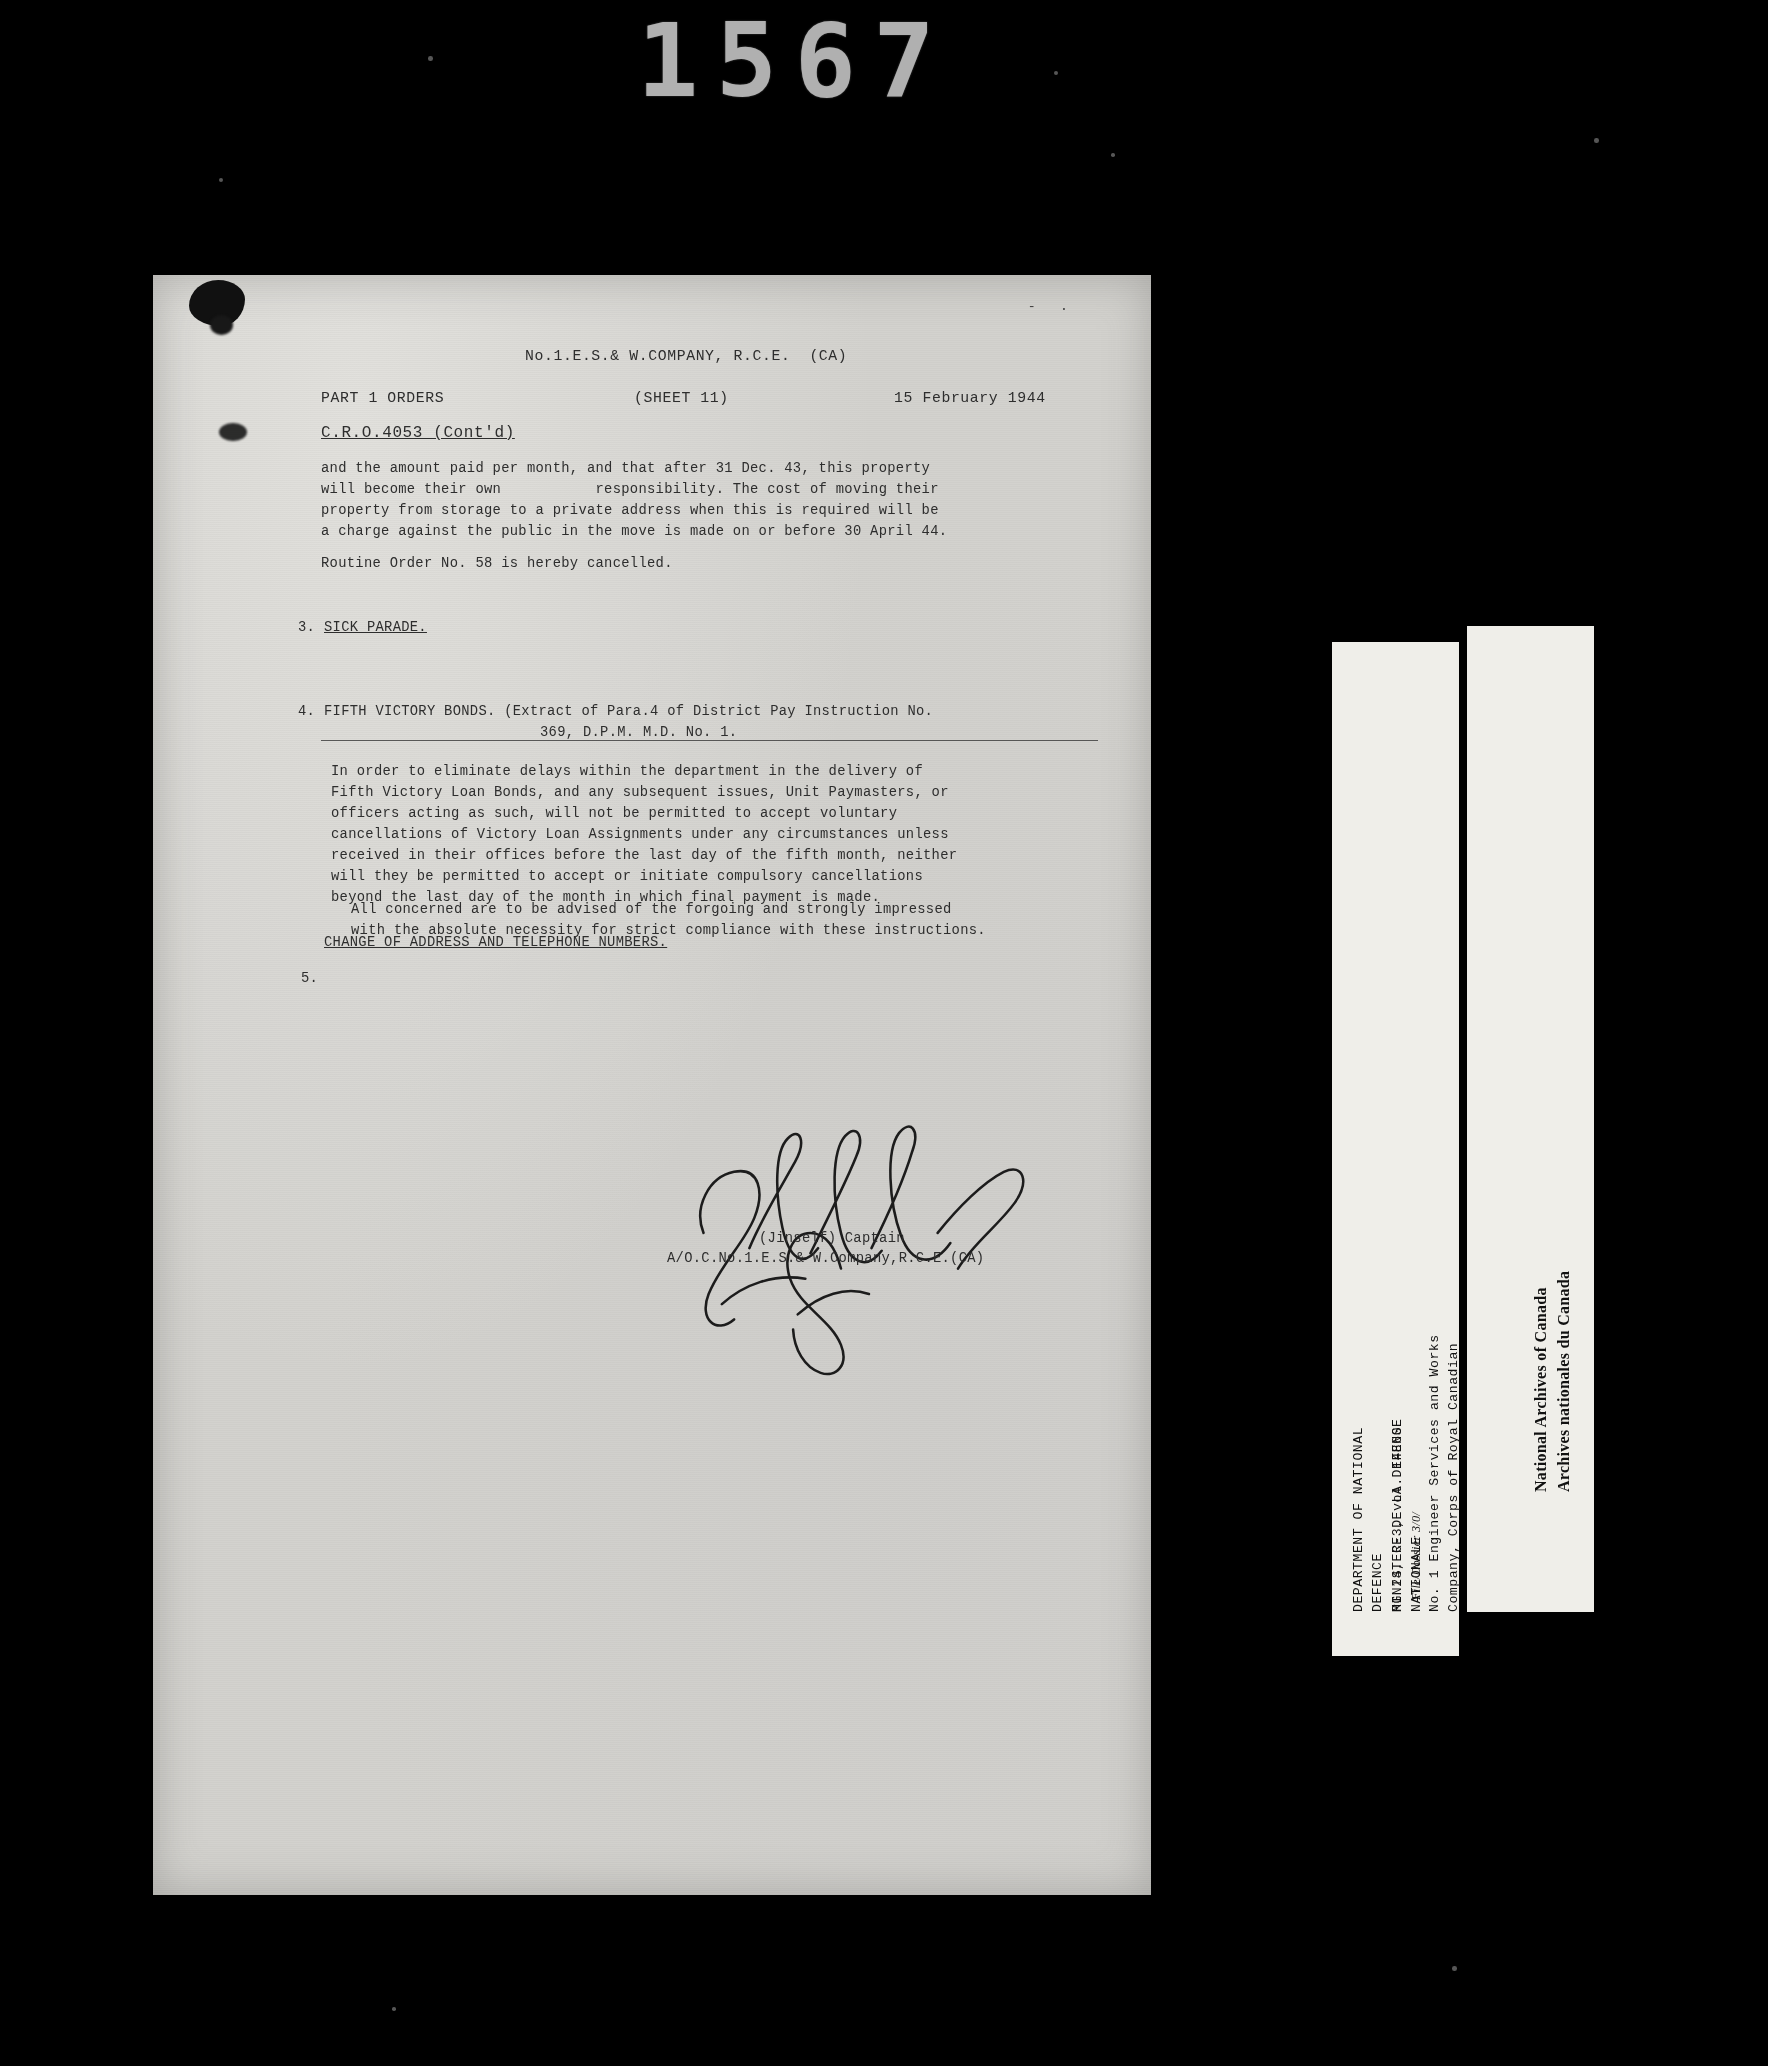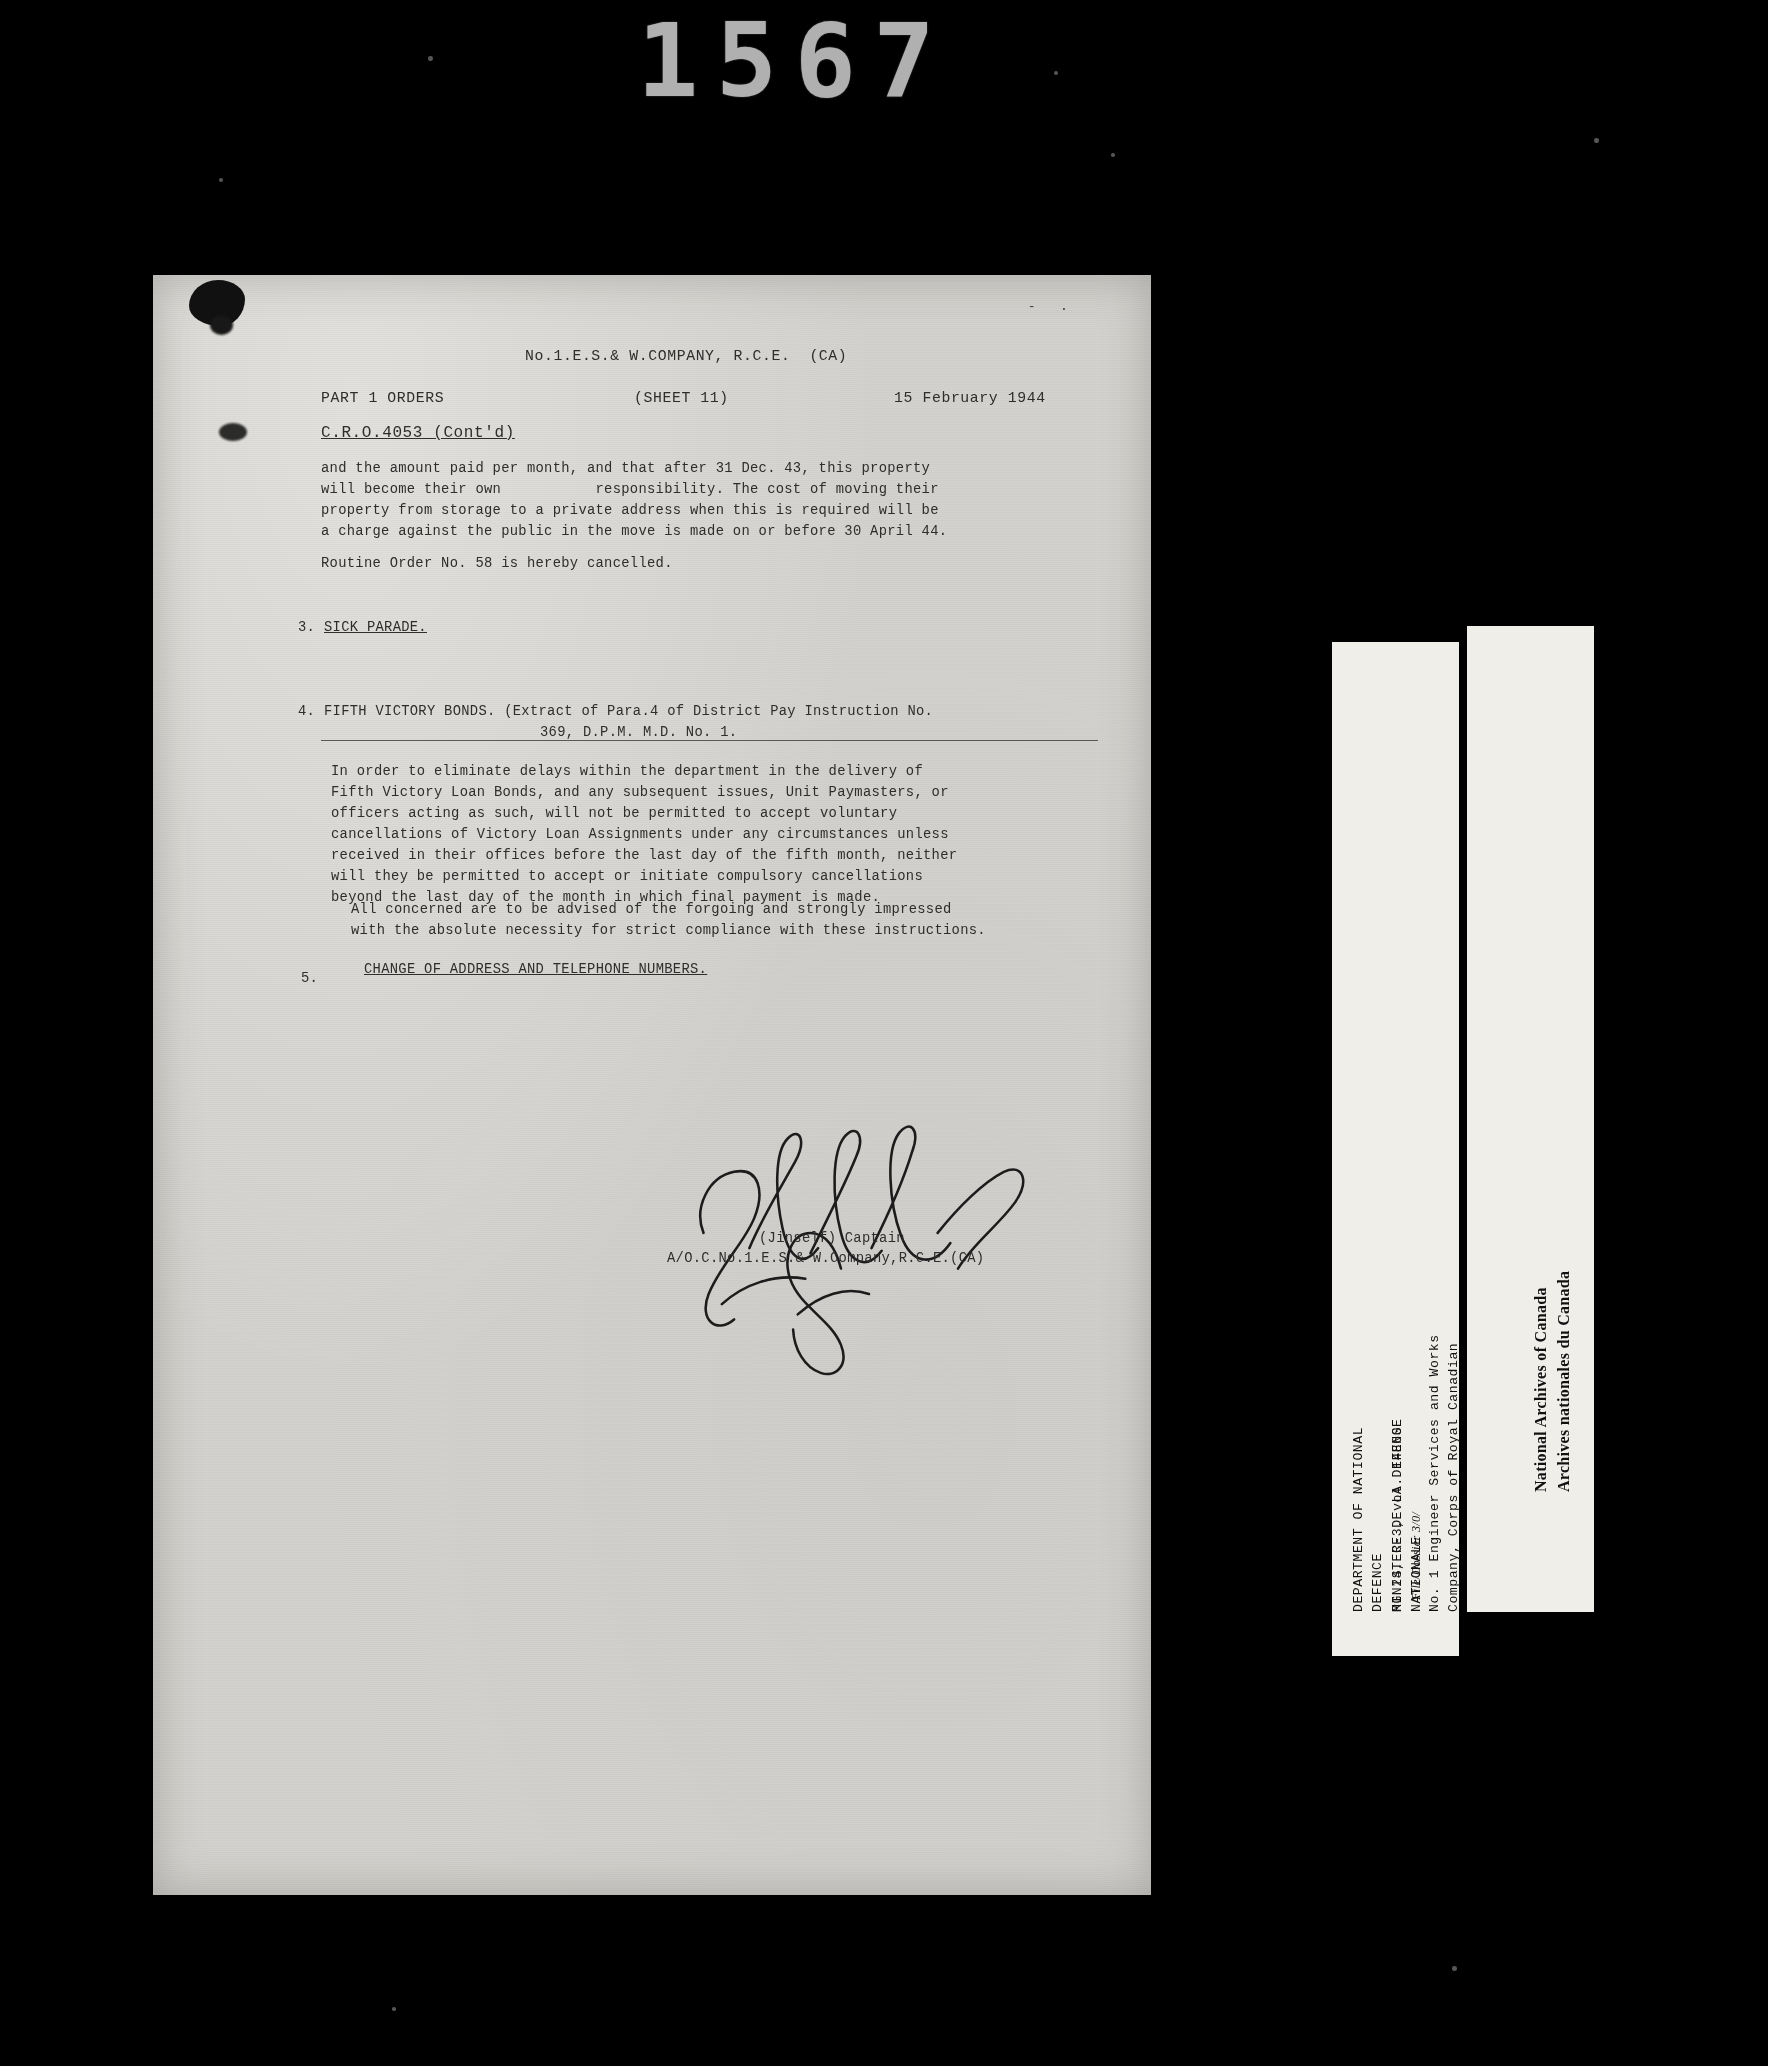--- a/index.html
+++ b/index.html
@@ -138,21 +138,21 @@
   #item4-title  { left: 171px;  top: 426px; }
   #item4-sub    { left: 168px;  top: 447px; }
   #item4-rule   {
     position: absolute; left: 168px; top: 465px; width: 777px; height: 1px;
     background: #3a3a3a; opacity: .8;
   }
   #item4-body   { left: 178px;  top: 486px; }
   #item4-body2  { left: 164px;  top: 624px; margin-left: 34px; }
 
   #item5-num    { left: 148px;  top: 693px; }
-  #item5-title  { left: 171px;  top: 684px; margin-left: 40px; }
+  #item5-title  { left: 171px;  top: 657px; }
   #item5-body   { left: 178px;  top: 728px; }
 
   #sign-name    { left: 606px; top: 953px; font-size: 13.8px; }
   #sign-title   { left: 514px; top: 973px; font-size: 13.8px; }
 
   #signature {
     position: absolute;
     left: 520px;
     top: 805px;
     width: 397px;

